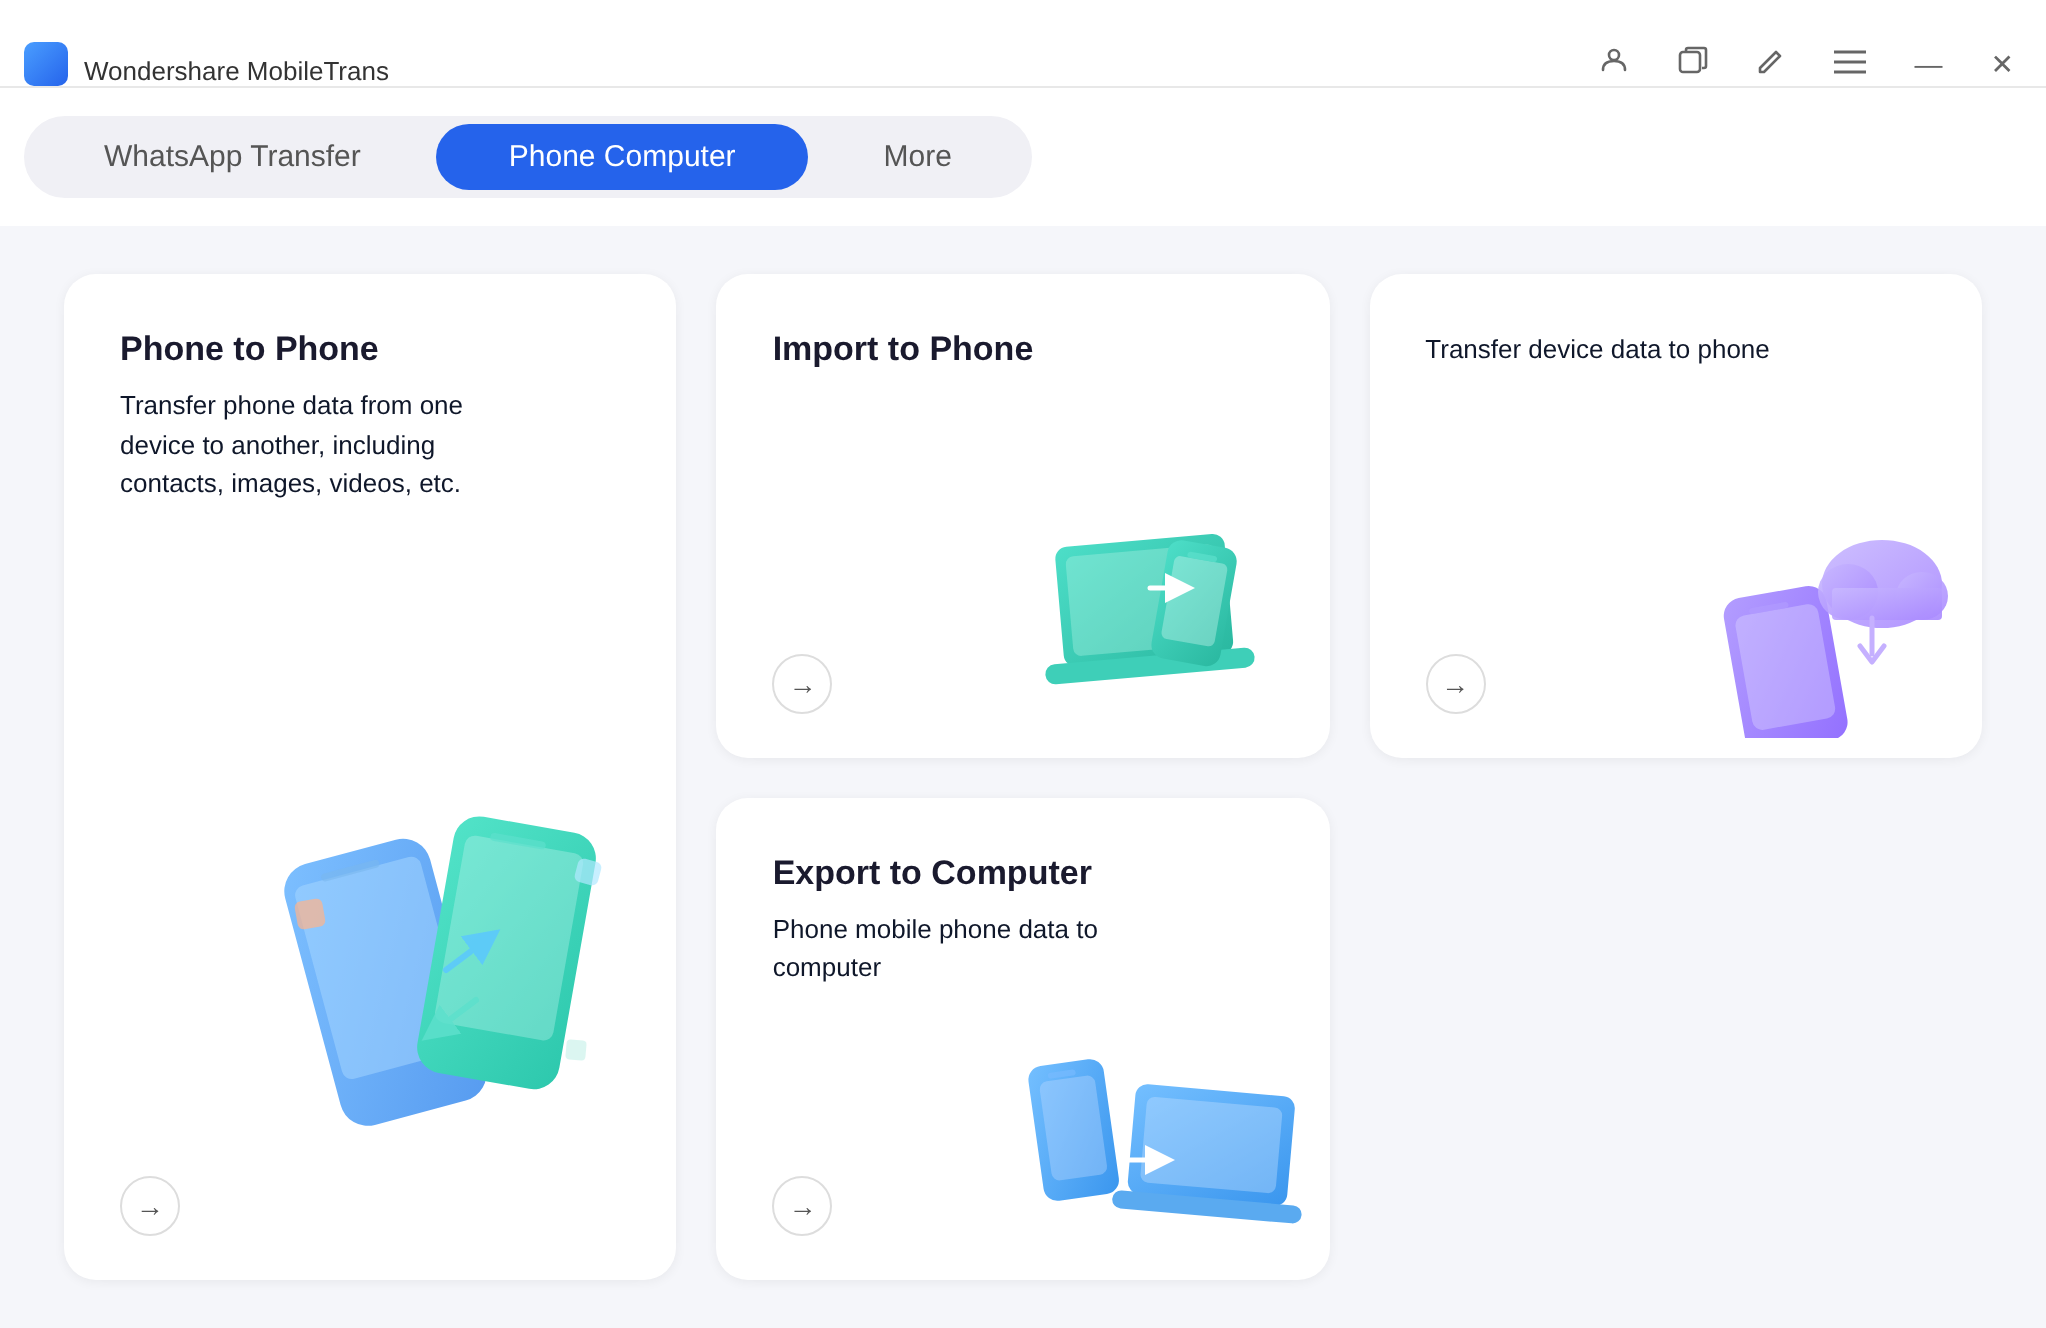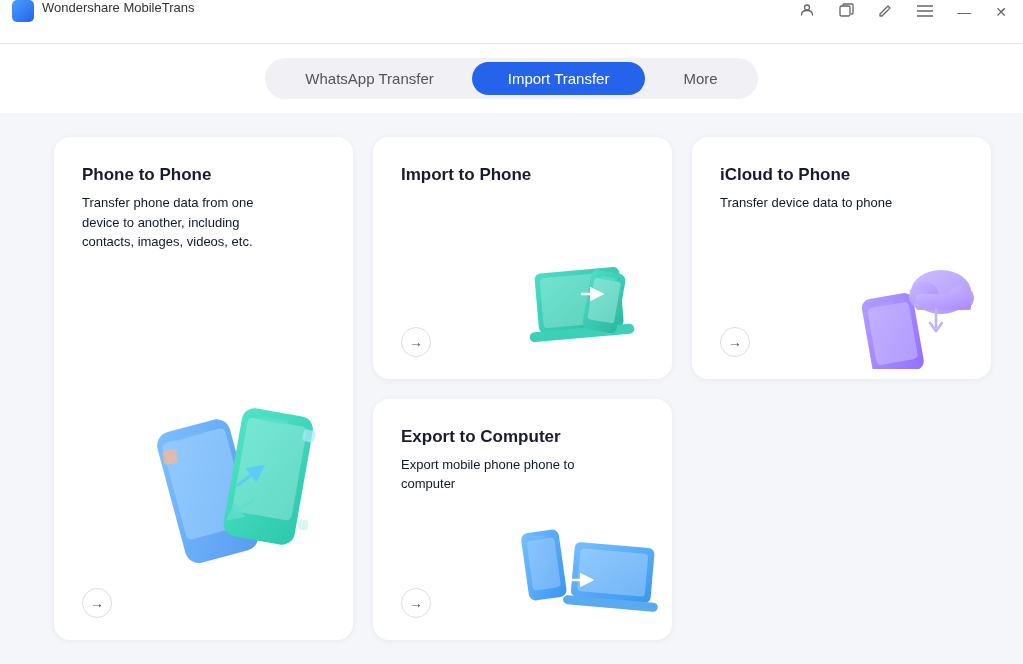--- a/index.html
+++ b/index.html
@@ -11,21 +11,21 @@
       overflow: hidden;
       display: flex;
       flex-direction: column;
     }
 
     
     .titlebar {
       background: #ffffff;
       height: 44px;
       display: flex;
-      align-items: flex-start;
+      align-items: flex-end;
       padding: 0 12px;
       border-bottom: 1px solid #e8e8e8;
       flex-shrink: 0;
     }
     .titlebar-logo {
       width: 22px;
       height: 22px;
       border-radius: 5px;
       background: linear-gradient(135deg, #4a9eff, #2563eb);
       margin-right: 8px;
@@ -47,21 +47,21 @@
       font-size: 14px;
       cursor: pointer;
       padding: 2px 4px;
     }
 
     
     .nav-bar {
       background: #ffffff;
       padding: 14px 12px 14px;
       display: flex;
-      justify-content: center;
+      justify-content: flex-start;
       gap: 0;
       flex-shrink: 0;
     }
     .nav-tabs {
       display: flex;
       background: #f0f0f5;
       border-radius: 30px;
       padding: 4px;
       gap: 2px;
     }
@@ -78,21 +78,20 @@
     .nav-tab.active {
       background: #2563eb;
       color: #ffffff;
     }
 
     
     .main {
       flex: 1;
       padding: 24px 32px;
       overflow: hidden;
-      margin-left: 22px;
     }
     .cards-grid {
       display: grid;
       grid-template-columns: 1fr 1fr 1fr;
       grid-template-rows: 1fr 1fr;
       gap: 20px;
       height: 100%;
     }
 
     
@@ -215,21 +214,21 @@
     <span class="titlebar-icon titlebar-close">✕</span>
   </div>
 </div>
 
 <div class="nav-bar">
   <div class="nav-tabs">
     <div class="nav-tab">
       <span>WhatsApp Transfer</span>
     </div>
     <div class="nav-tab active">
-      <span>Import Transfer</span>
+      <span>Phone Computer</span>
     </div>
     <div class="nav-tab">
       <span>More</span>
     </div>
   </div>
 </div>
 
 <div class="main">
   <div class="cards-grid">
 
@@ -304,21 +303,20 @@
           </linearGradient>
           <marker id="arrowW1" markerWidth="6" markerHeight="6" refX="3" refY="3" orient="auto">
             <path d="M0,0 L6,3 L0,6 Z" fill="white"></path>
           </marker>
         </defs>
       </svg>
       <div class="card-arrow">→</div>
     </div>
 
     <div class="card">
-      <div class="card-title">iCloud to Phone</div>
       <div class="card-desc">Transfer device data to phone</div>
 
       <svg class="card-illustration illus-icloud" viewBox="0 0 130 130" xmlns="http://www.w3.org/2000/svg">
 
         <g transform="rotate(-10, 50, 90)">
           <rect x="15" y="55" width="52" height="78" rx="9" fill="url(#purpleGrad)"></rect>
           <rect x="20" y="64" width="42" height="58" rx="5" fill="#ddd5ff" opacity="0.4"></rect>
           <rect x="28" y="61" width="20" height="3" rx="1.5" fill="#b39dff" opacity="0.6"></rect>
         </g>
 
@@ -341,21 +339,21 @@
             <stop offset="0%" stop-color="#c8b8ff"></stop>
             <stop offset="100%" stop-color="#a888ff"></stop>
           </linearGradient>
         </defs>
       </svg>
       <div class="card-arrow">→</div>
     </div>
 
     <div class="card">
       <div class="card-title">Export to Computer</div>
-      <div class="card-desc">Export mobile phone phone to computer</div>
+      <div class="card-desc">Phone mobile phone data to computer</div>
 
       <svg class="card-illustration illus-export" viewBox="0 0 145 140" xmlns="http://www.w3.org/2000/svg">
 
         <g transform="rotate(-8, 35, 80)">
           <rect x="10" y="30" width="38" height="68" rx="7" fill="url(#blueGrad2)"></rect>
           <rect x="15" y="38" width="28" height="50" rx="4" fill="#b8d8ff" opacity="0.4"></rect>
           <rect x="20" y="34" width="14" height="3" rx="1.5" fill="#7abaff" opacity="0.6"></rect>
         </g>
 
         <g transform="rotate(5, 95, 80)">

